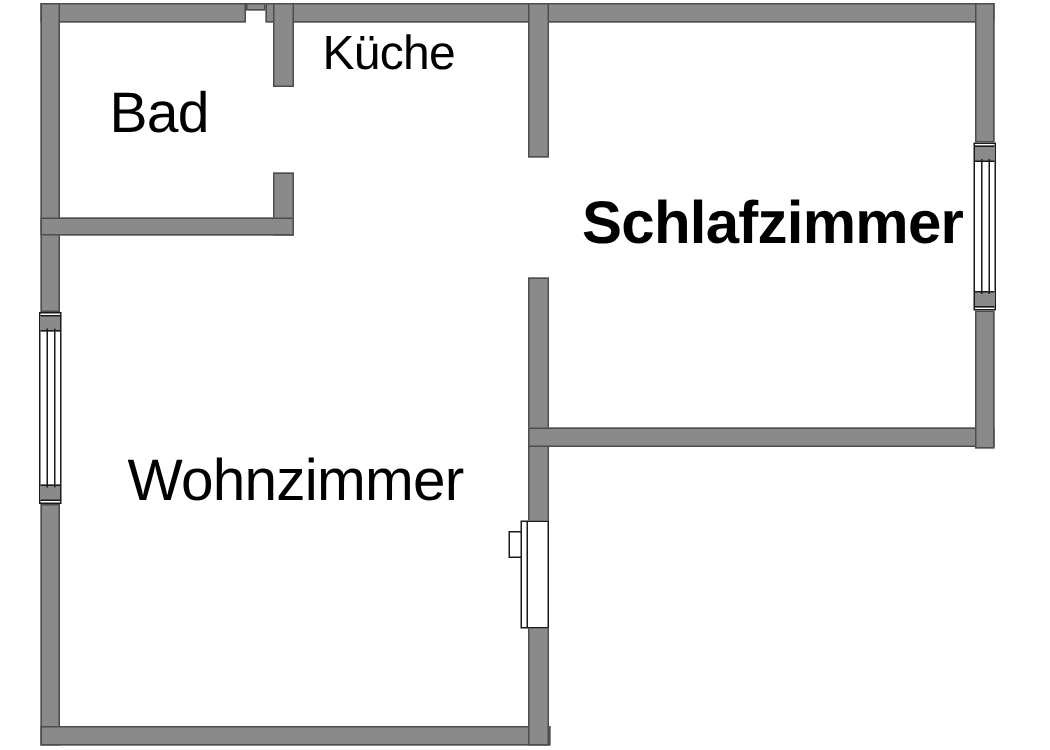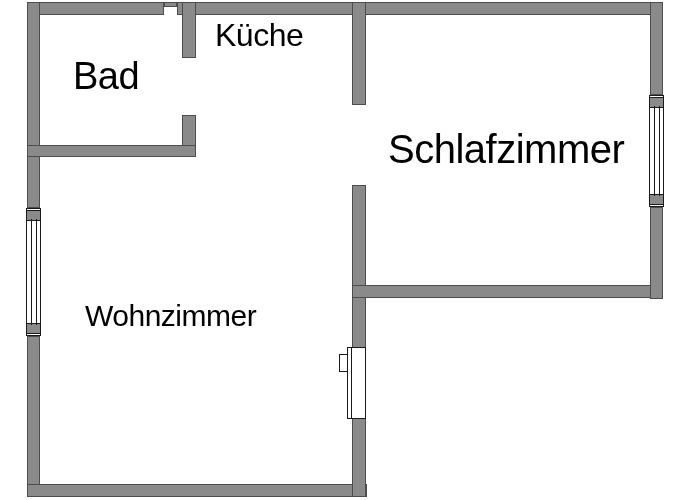--- a/index.html
+++ b/index.html
@@ -69,22 +69,22 @@
   .room-label {
     position: absolute;
     font-family: "Liberation Sans", sans-serif;
     color: var(--text, #000000);
     line-height: 1;
     letter-spacing: -0.5px;
     white-space: nowrap;
   }
   .label-bad          { left: 73px;  top: 57px;  font-size: 38px; }
   .label-kueche       { left: 215px; top: 19px;  font-size: 32px; }
-  .label-schlafzimmer { left: 388px; top: 129px; font-size: 40px; }
-  .label-wohnzimmer   { left: 85px;  top: 301px; font-size: 30px; }
+  .label-schlafzimmer { left: 388px; top: 129px; font-size: 40px; font-weight: bold; }
+  .label-wohnzimmer   { left: 85px;  top: 301px; font-size: 39px; }
 </style>
 </head>
 <body>
 
 <div id="floorplan">
   <div class="room-label label-bad">Bad</div>
   <div class="room-label label-kueche">Küche</div>
   <div class="room-label label-schlafzimmer">Schlafzimmer</div>
   <div class="room-label label-wohnzimmer">Wohnzimmer</div>
 <div class="wall" style="left: 27px; top: 2px; width: 137px; height: 13px;"></div>

